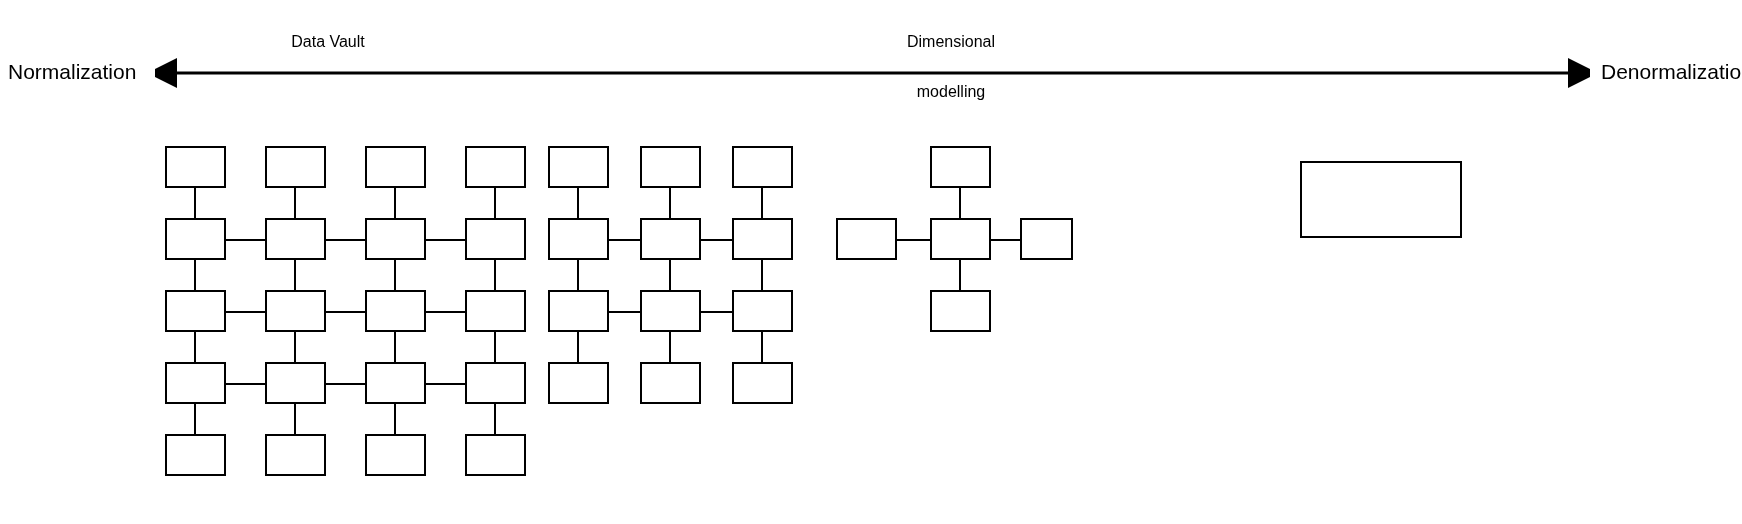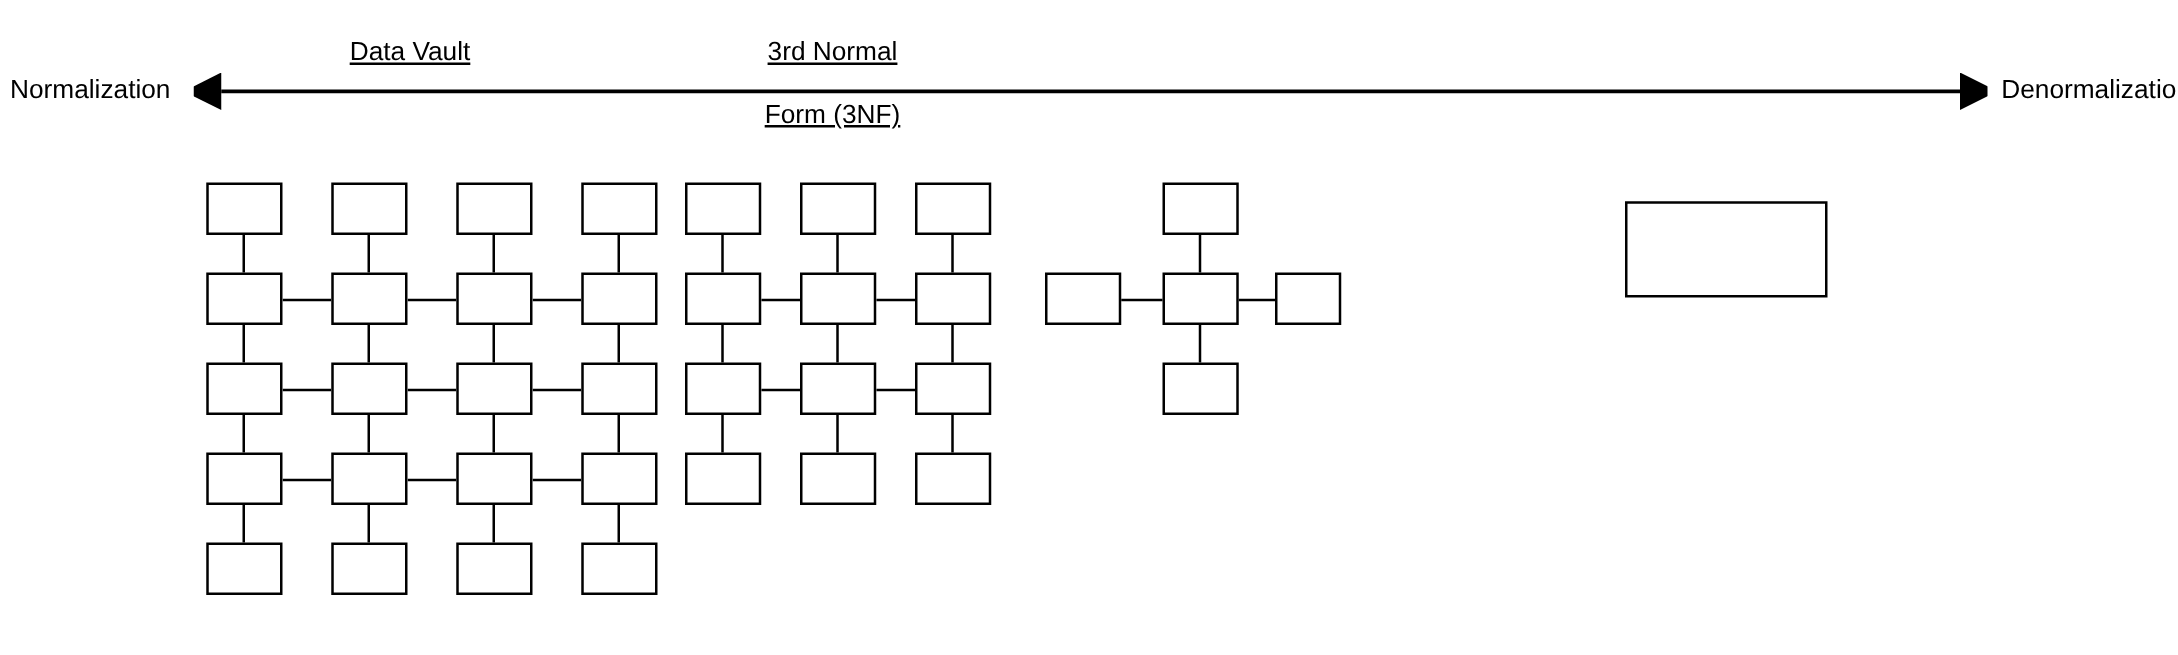--- a/index.html
+++ b/index.html
@@ -30,25 +30,24 @@
   }
   #label-normalization { left: 8px;  top: 60px; }
   #label-denormalization { left: 1601px; top: 60px; }
 
   
   .col-heading {
     position: absolute;
     top: 4px;
     width: 260px;
     text-align: center;
-    font-size: 21px;
+    font-size: 16px;
     line-height: 25px;
     color: #000000;
     white-space: pre-line;
-    text-decoration: underline;
   }
 
   
   #spectrum-arrow {
     position: absolute;
     left: 155px;
     top: 56px;
   }
 
   
@@ -70,25 +69,25 @@
 </style>
 </head>
 <body>
 
 <div id="canvas">
 
   <div class="col-heading" style="left:198px;">
     <div>Data Vault</div>
   </div>
 
-  <div class="col-heading" style="left:536px;">
-    <div>3rd Normal</div>
-    <div>Form (3NF)</div>
-  </div>
-
+
+  <div class="col-heading" style="left:821px;">
+    <div>Dimensional</div>
+    <div>modelling</div>
+  </div>
 
   <div class="col-heading" style="left:1113px;">
   </div>
 
   <div class="axis-label" id="label-normalization">Normalization</div>
   <div class="axis-label" id="label-denormalization">Denormalization</div>
 
   <svg id="spectrum-arrow" width="1435" height="34" viewBox="0 0 1435 34">
     <defs>
       <marker id="arrowLeft" markerWidth="12" markerHeight="12" refX="10" refY="5" orient="auto" markerUnits="strokeWidth">

